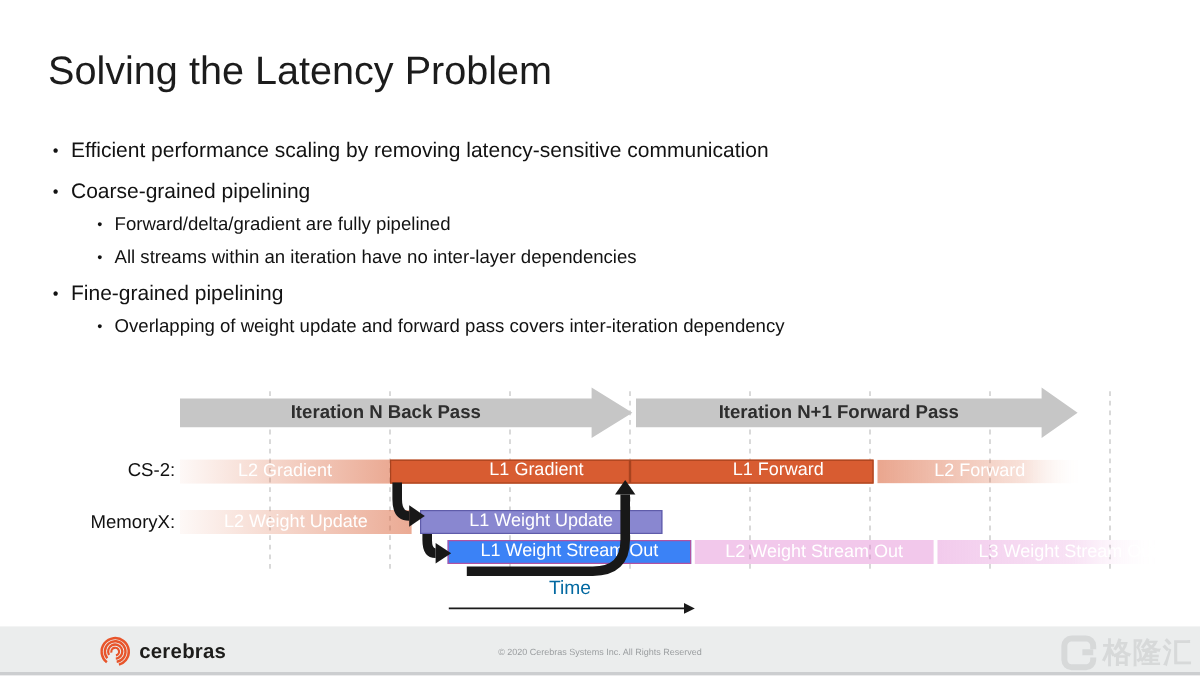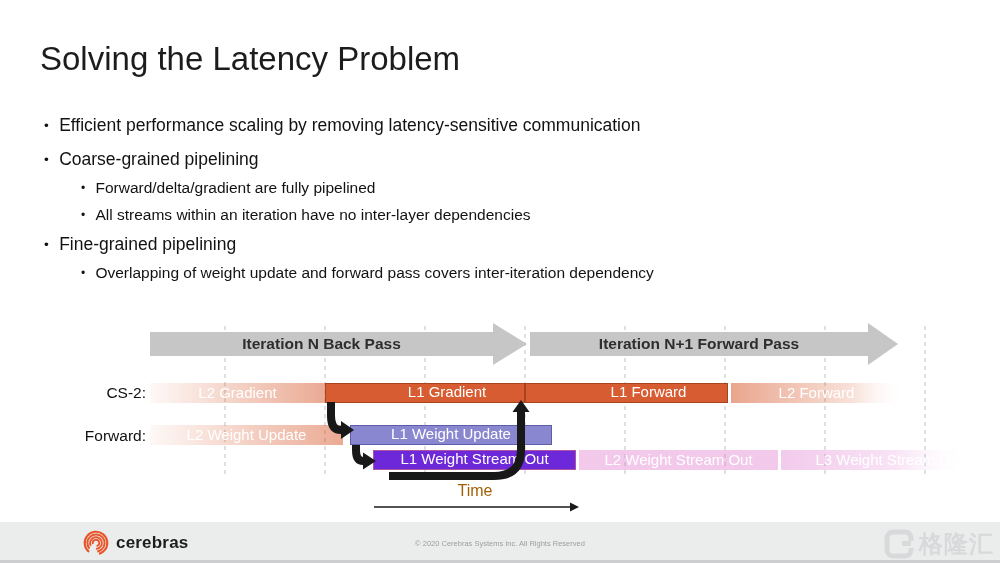--- a/index.html
+++ b/index.html
@@ -17,25 +17,25 @@
   svg.layer{position:absolute;left:0;top:0;pointer-events:none;}
   .phase-label{position:absolute;top:335px;font-size:15.5px;color:#2e2e2e;text-align:center;font-weight:bold;}
   .row-label{position:absolute;width:146px;text-align:right;font-size:15.5px;color:#111;line-height:20px;}
   .bar{position:absolute;height:20px;box-sizing:border-box;color:#fff;font-size:15px;line-height:19px;text-align:center;white-space:nowrap;overflow:hidden;}
   .bar.bordered{line-height:16px;}
   .bar.orange-solid{background:#d85c31;border:1.5px solid #a8431f;padding-left:44px;}
   .bar.orange-fadein{background:linear-gradient(to right,rgba(216,92,49,.04),rgba(216,92,49,.52));}
   .bar.orange-fadeout{background:linear-gradient(to right,rgba(216,92,49,.55),rgba(216,92,49,.03));
       -webkit-mask-image:linear-gradient(to right,#000 72%,transparent 99%);mask-image:linear-gradient(to right,#000 72%,transparent 99%);}
   .bar.purple-solid{background:#8987d0;border:1.5px solid #5f5caa;}
-  .bar.pink-solid{background:#6d28d9;border:1.5px solid #b052a2;}
+  .bar.pink-solid{background:#3b82f6;border:1.5px solid #b052a2;}
   .bar.pink-light{background:rgba(223,124,208,.42);}
   .bar.pink-fade{background:linear-gradient(to right,rgba(223,124,208,.40),rgba(223,124,208,.20) 60%,rgba(223,124,208,0) 92%);
       -webkit-mask-image:linear-gradient(to right,#000 55%,transparent 92%);mask-image:linear-gradient(to right,#000 55%,transparent 92%);padding-left:12px;}
-  .time-label{position:absolute;left:400px;top:482px;width:150px;text-align:center;font-size:16px;color:#a16207;}
+  .time-label{position:absolute;left:400px;top:482px;width:150px;text-align:center;font-size:16px;color:#0369a1;}
 
   
   .footer{position:absolute;left:0;top:522px;width:1000px;height:41px;background:#ebeded;border-bottom:3px solid #ccced0;box-sizing:border-box;text-align:center;}
   .brand{position:absolute;left:82px;top:7px;display:flex;align-items:center;}
   .brand .wordmark{margin-left:6px;font-size:17px;font-weight:600;letter-spacing:.2px;color:#1d1d1b;}
   .copy{position:absolute;left:50%;transform:translateX(-50%);top:17px;font-size:7.5px;color:#9b9ea0;}
   .wm{position:absolute;right:6px;top:6px;display:flex;align-items:center;opacity:.95;}
   .wm .wm-text{margin-left:4px;font-size:24px;font-weight:700;color:#d6d8d9;letter-spacing:1px;}
 </style>
 </head>
@@ -86,21 +86,21 @@
     <g>
       <line x1="374" y1="507" x2="570" y2="507" stroke="#1a1a1a" stroke-width="1.6"></line>
       <polygon points="570,502.5 570,511.5 579,507" fill="#1a1a1a"></polygon>
     </g>
   </svg>
 
   <div class="phase-label" style="left:150px;width:343px">Iteration N Back Pass</div>
   <div class="phase-label" style="left:530px;width:338px">Iteration N+1 Forward Pass</div>
 
   <div class="row-label" style="left:0;top:383px">CS-2:</div>
-  <div class="row-label" style="left:0;top:426px">Forward:</div>
+  <div class="row-label" style="left:0;top:426px">MemoryX:</div>
 
   <div class="bar orange-fadein" style="left:150px;top:383px;width:175px">L2 Gradient</div>
   <div class="bar orange-solid bordered" style="left:325px;top:383px;width:200px">L1 Gradient</div>
   <div class="bar orange-solid bordered" style="left:525px;top:383px;width:203px">L1 Forward</div>
   <div class="bar orange-fadeout" style="left:731px;top:383px;width:171px">L2 Forward</div>
 
   <div class="bar orange-fadein" style="left:150px;top:425px;width:193px">L2 Weight Update</div>
   <div class="bar purple-solid bordered" style="left:350px;top:425px;width:202px">L1 Weight Update</div>
 
   <div class="bar pink-solid bordered" style="left:373px;top:450px;width:203px">L1 Weight Stream Out</div>

